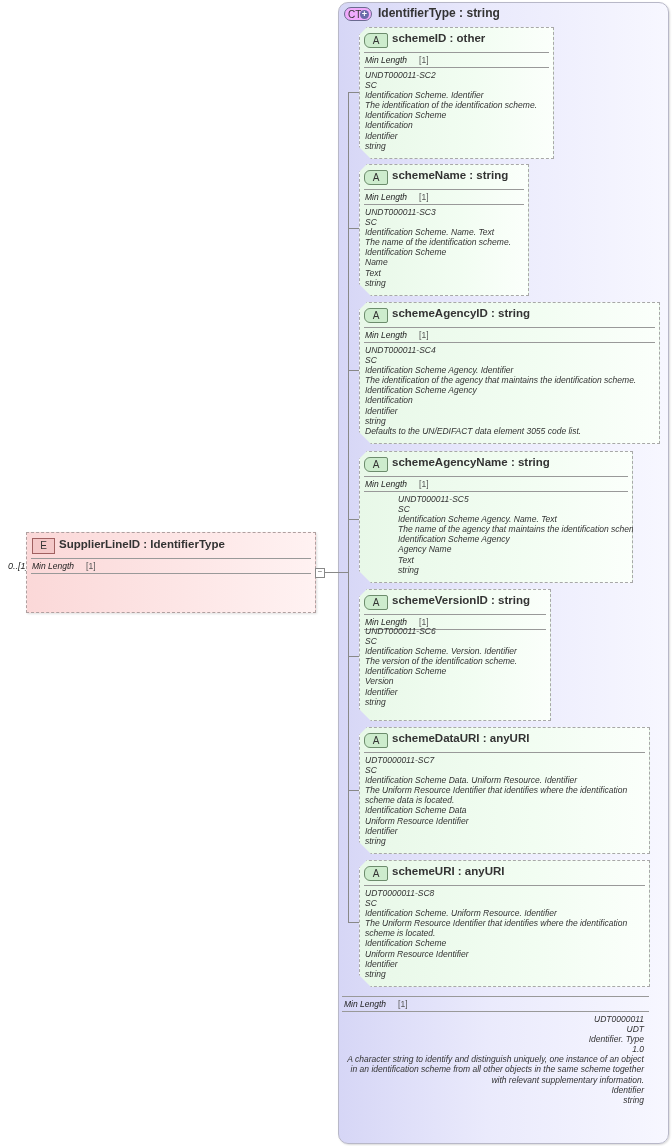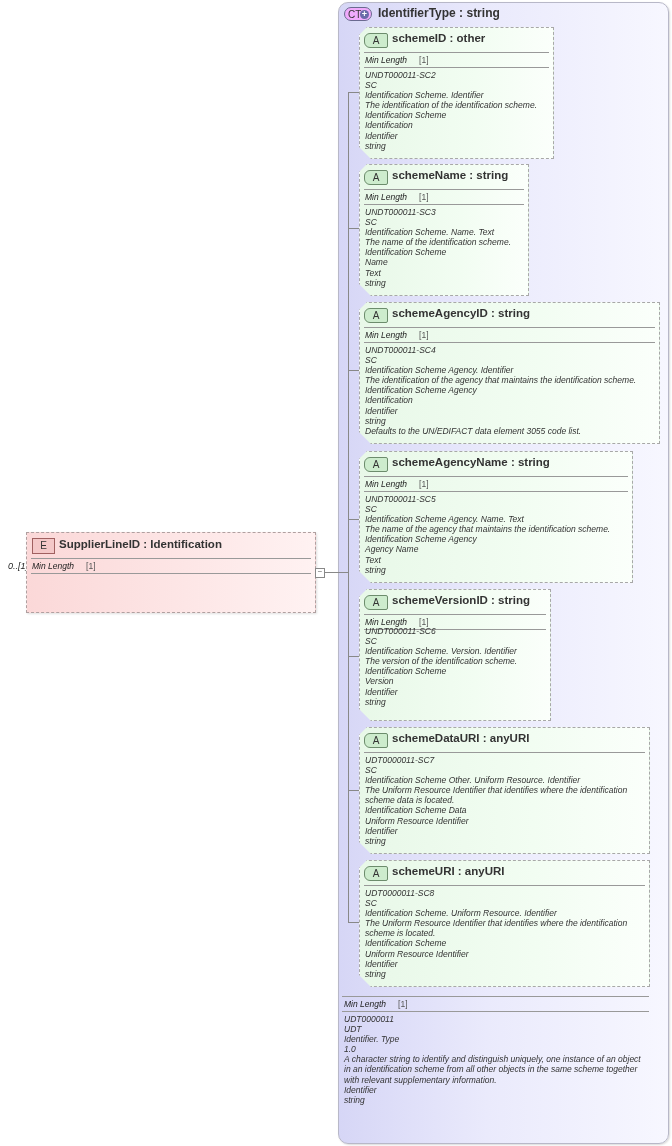--- a/index.html
+++ b/index.html
@@ -122,21 +122,21 @@
     <div>Defaults to the UN/EDIFACT data element 3055 code list.</div>
   </div>
 </div>
 
 <div class="abs attr" style="left:359px; top:451px; width:274px; height:132px;">
   <div class="attr-badge">A</div>
   <div class="attr-name">schemeAgencyName : string</div>
   <div class="sep" style="top:24px;"></div>
   <div class="facet" style="top:27px;"><span>Min Length</span><span class="v">[1]</span></div>
   <div class="sep" style="top:39px;"></div>
-  <div class="lines" style="top:42px;">
+  <div class="lines" style="top:42px;margin-left:33px;">
     <div>UNDT000011-SC5</div>
     <div>SC</div>
     <div>Identification Scheme Agency. Name. Text</div>
     <div>The name of the agency that maintains the identification scheme.</div>
     <div>Identification Scheme Agency</div>
     <div>Agency Name</div>
     <div>Text</div>
     <div>string</div>
   </div>
 </div>
@@ -159,21 +159,21 @@
   </div>
 </div>
 
 <div class="abs attr" style="left:359px; top:727px; width:291px; height:127px;">
   <div class="attr-badge">A</div>
   <div class="attr-name">schemeDataURI : anyURI</div>
   <div class="sep" style="top:24px;"></div>
   <div class="lines" style="top:27px;">
     <div>UDT0000011-SC7</div>
     <div>SC</div>
-    <div>Identification Scheme Other. Uniform Resource. Identifier</div>
+    <div>Identification Scheme Data. Uniform Resource. Identifier</div>
     <div class="wrap">The Uniform Resource Identifier that identifies where the identification scheme data is located.</div>
     <div>Identification Scheme Data</div>
     <div>Uniform Resource Identifier</div>
     <div>Identifier</div>
     <div>string</div>
   </div>
 </div>
 
 <div class="abs attr" style="left:359px; top:860px; width:291px; height:127px;">
   <div class="attr-badge">A</div>
@@ -187,31 +187,31 @@
     <div>Identification Scheme</div>
     <div>Uniform Resource Identifier</div>
     <div>Identifier</div>
     <div>string</div>
   </div>
 </div>
 
 <div class="abs sep" style="left:342px; width:307px; top:996px;"></div>
 <div class="abs facet" style="left:344px; top:999px;"><span>Min Length</span><span class="v">[1]</span></div>
 <div class="abs sep" style="left:342px; width:307px; top:1011px;"></div>
-<div class="abs lines" style="left:344px; width:300px; top:1014px;">
+<div class="abs lines" style="left:344px; width:300px; top:1014px;text-align:right;">
   <div>UDT0000011</div>
   <div>UDT</div>
   <div>Identifier. Type</div>
   <div>1.0</div>
   <div class="wrap">A character string to identify and distinguish uniquely, one instance of an object in an identification scheme from all other objects in the same scheme together with relevant supplementary information.</div>
   <div>Identifier</div>
   <div>string</div>
 </div>
 
 <div class="abs card">0..[1]</div>
 <div class="abs elem">
   <div class="elem-badge">E</div>
-  <div class="elem-name">SupplierLineID : Identification</div>
+  <div class="elem-name">SupplierLineID : IdentifierType</div>
   <div class="sep" style="top:25px;"></div>
   <div class="facet" style="top:28px;"><span>Min Length</span><span class="v">[1]</span></div>
   <div class="sep" style="top:40px;"></div>
 </div>
 <div class="abs collapse">−</div>
 
 </body></html>

